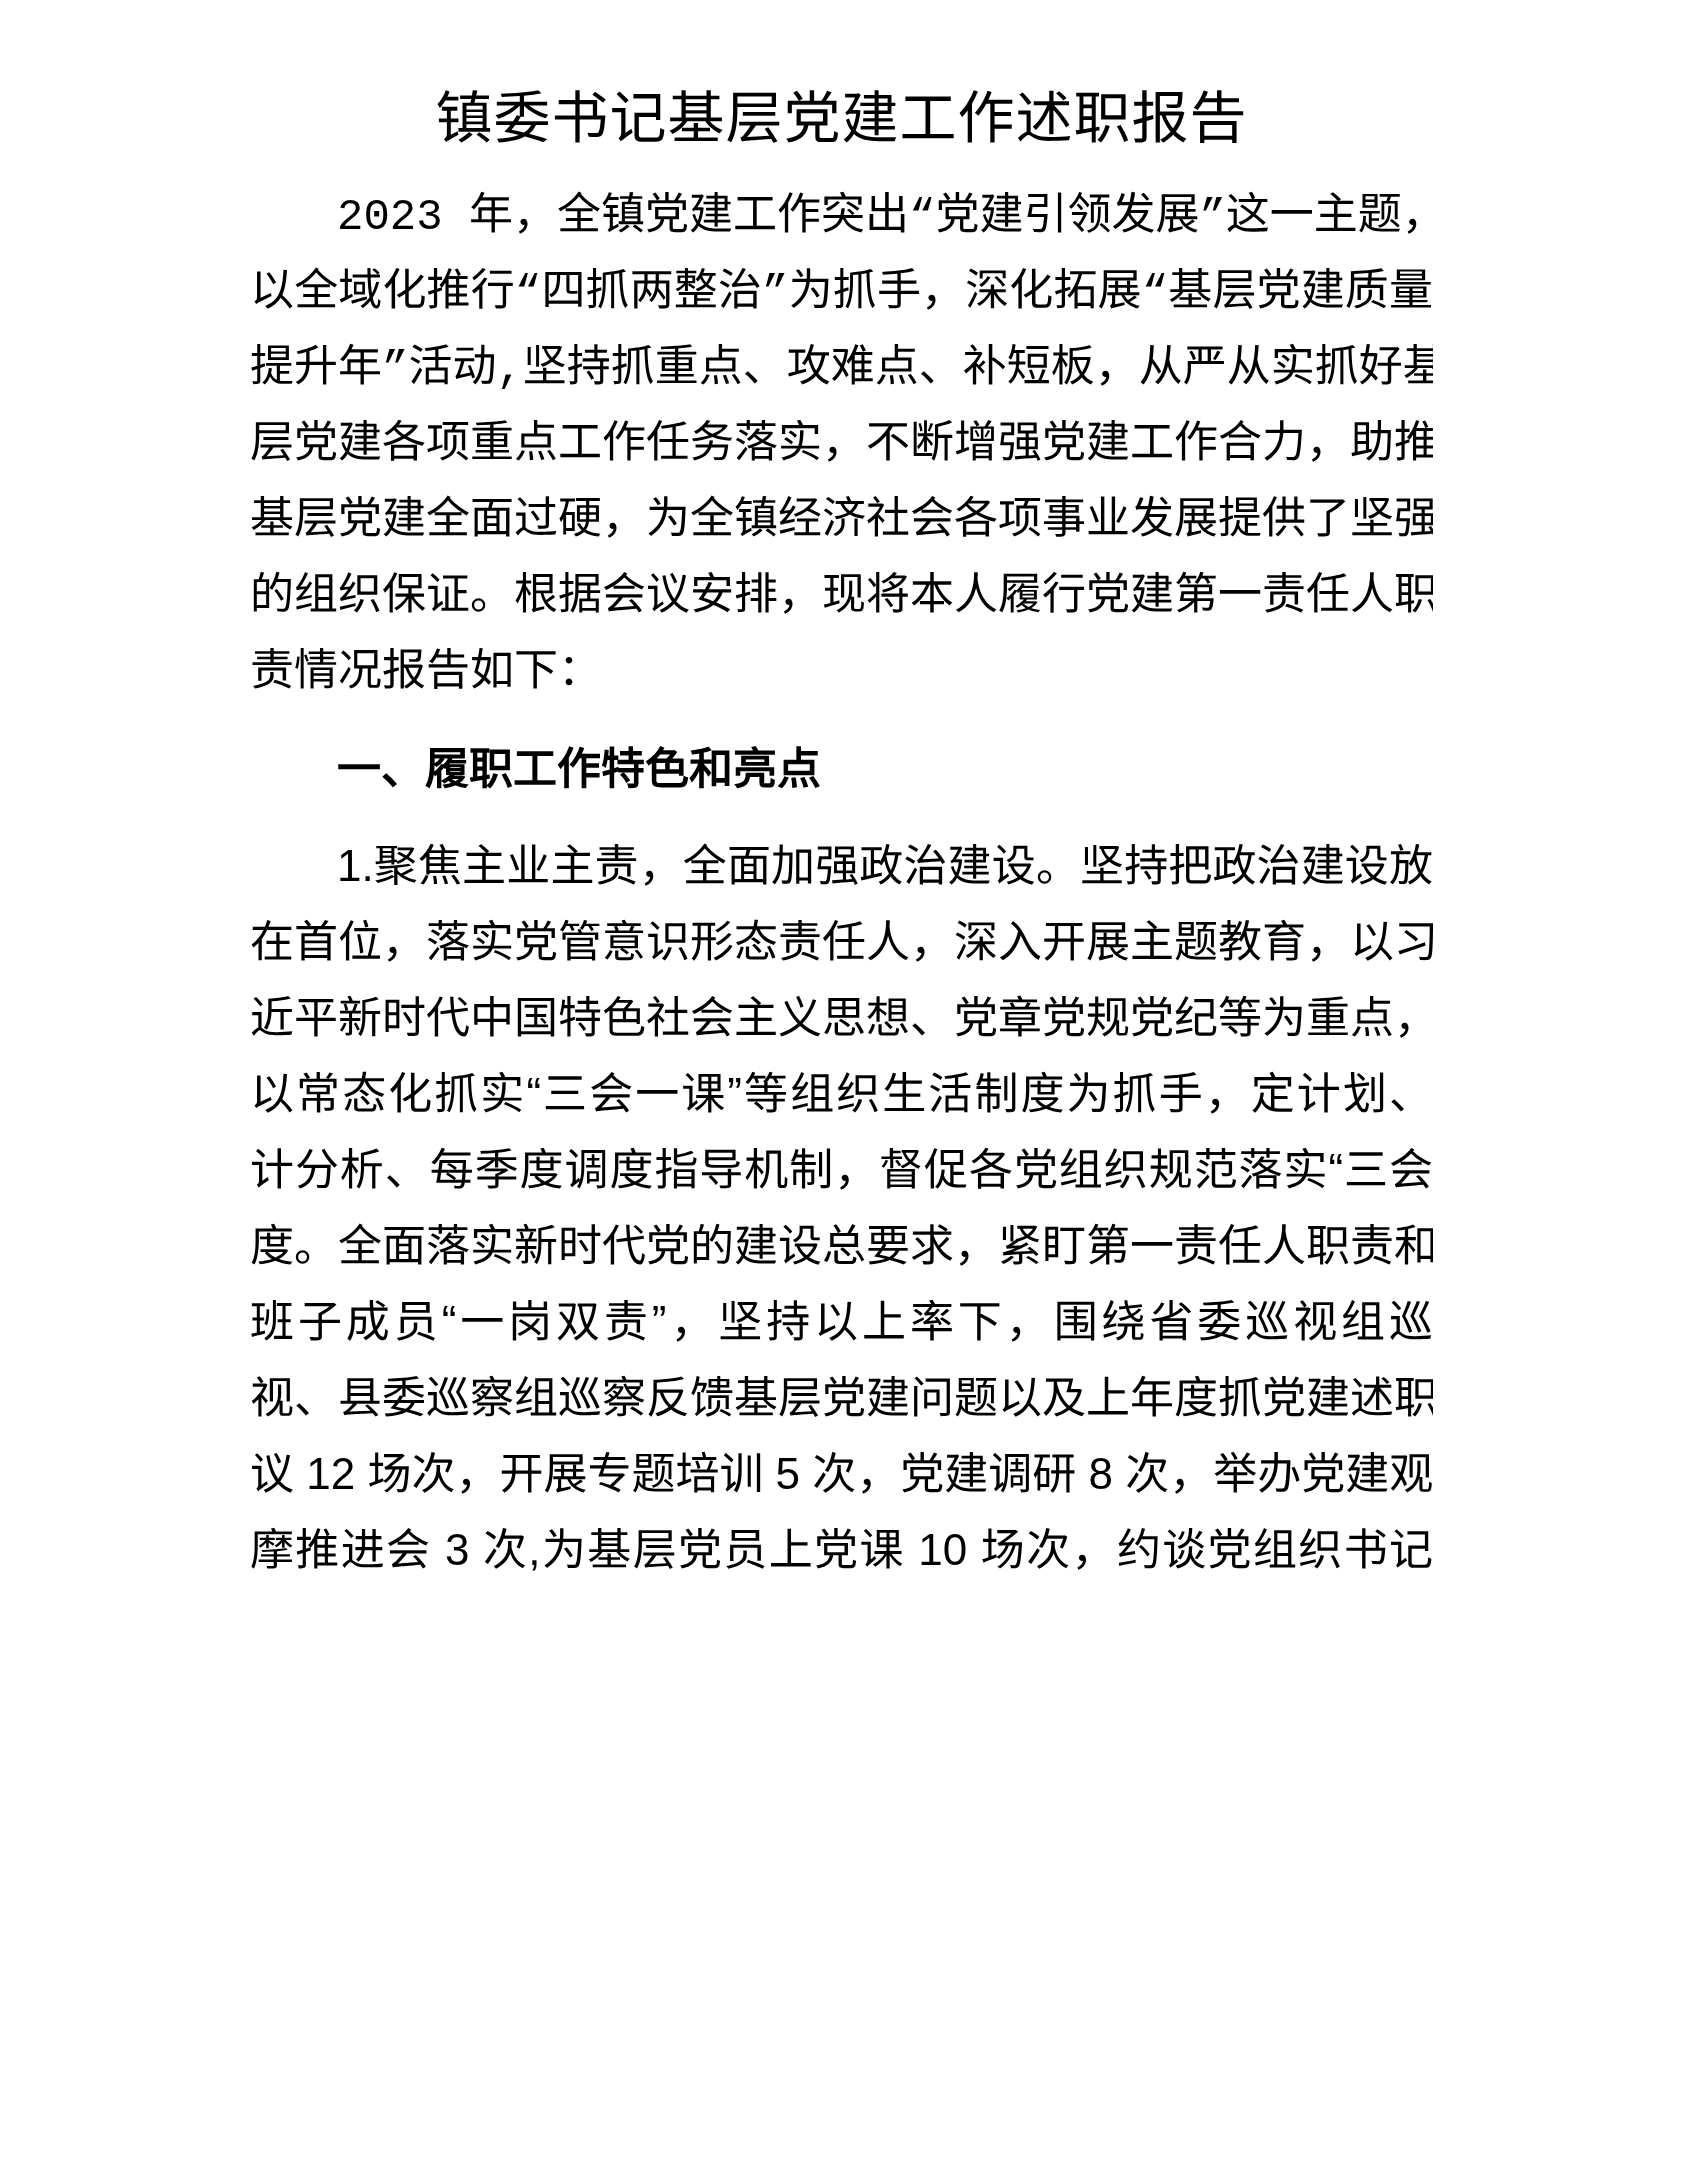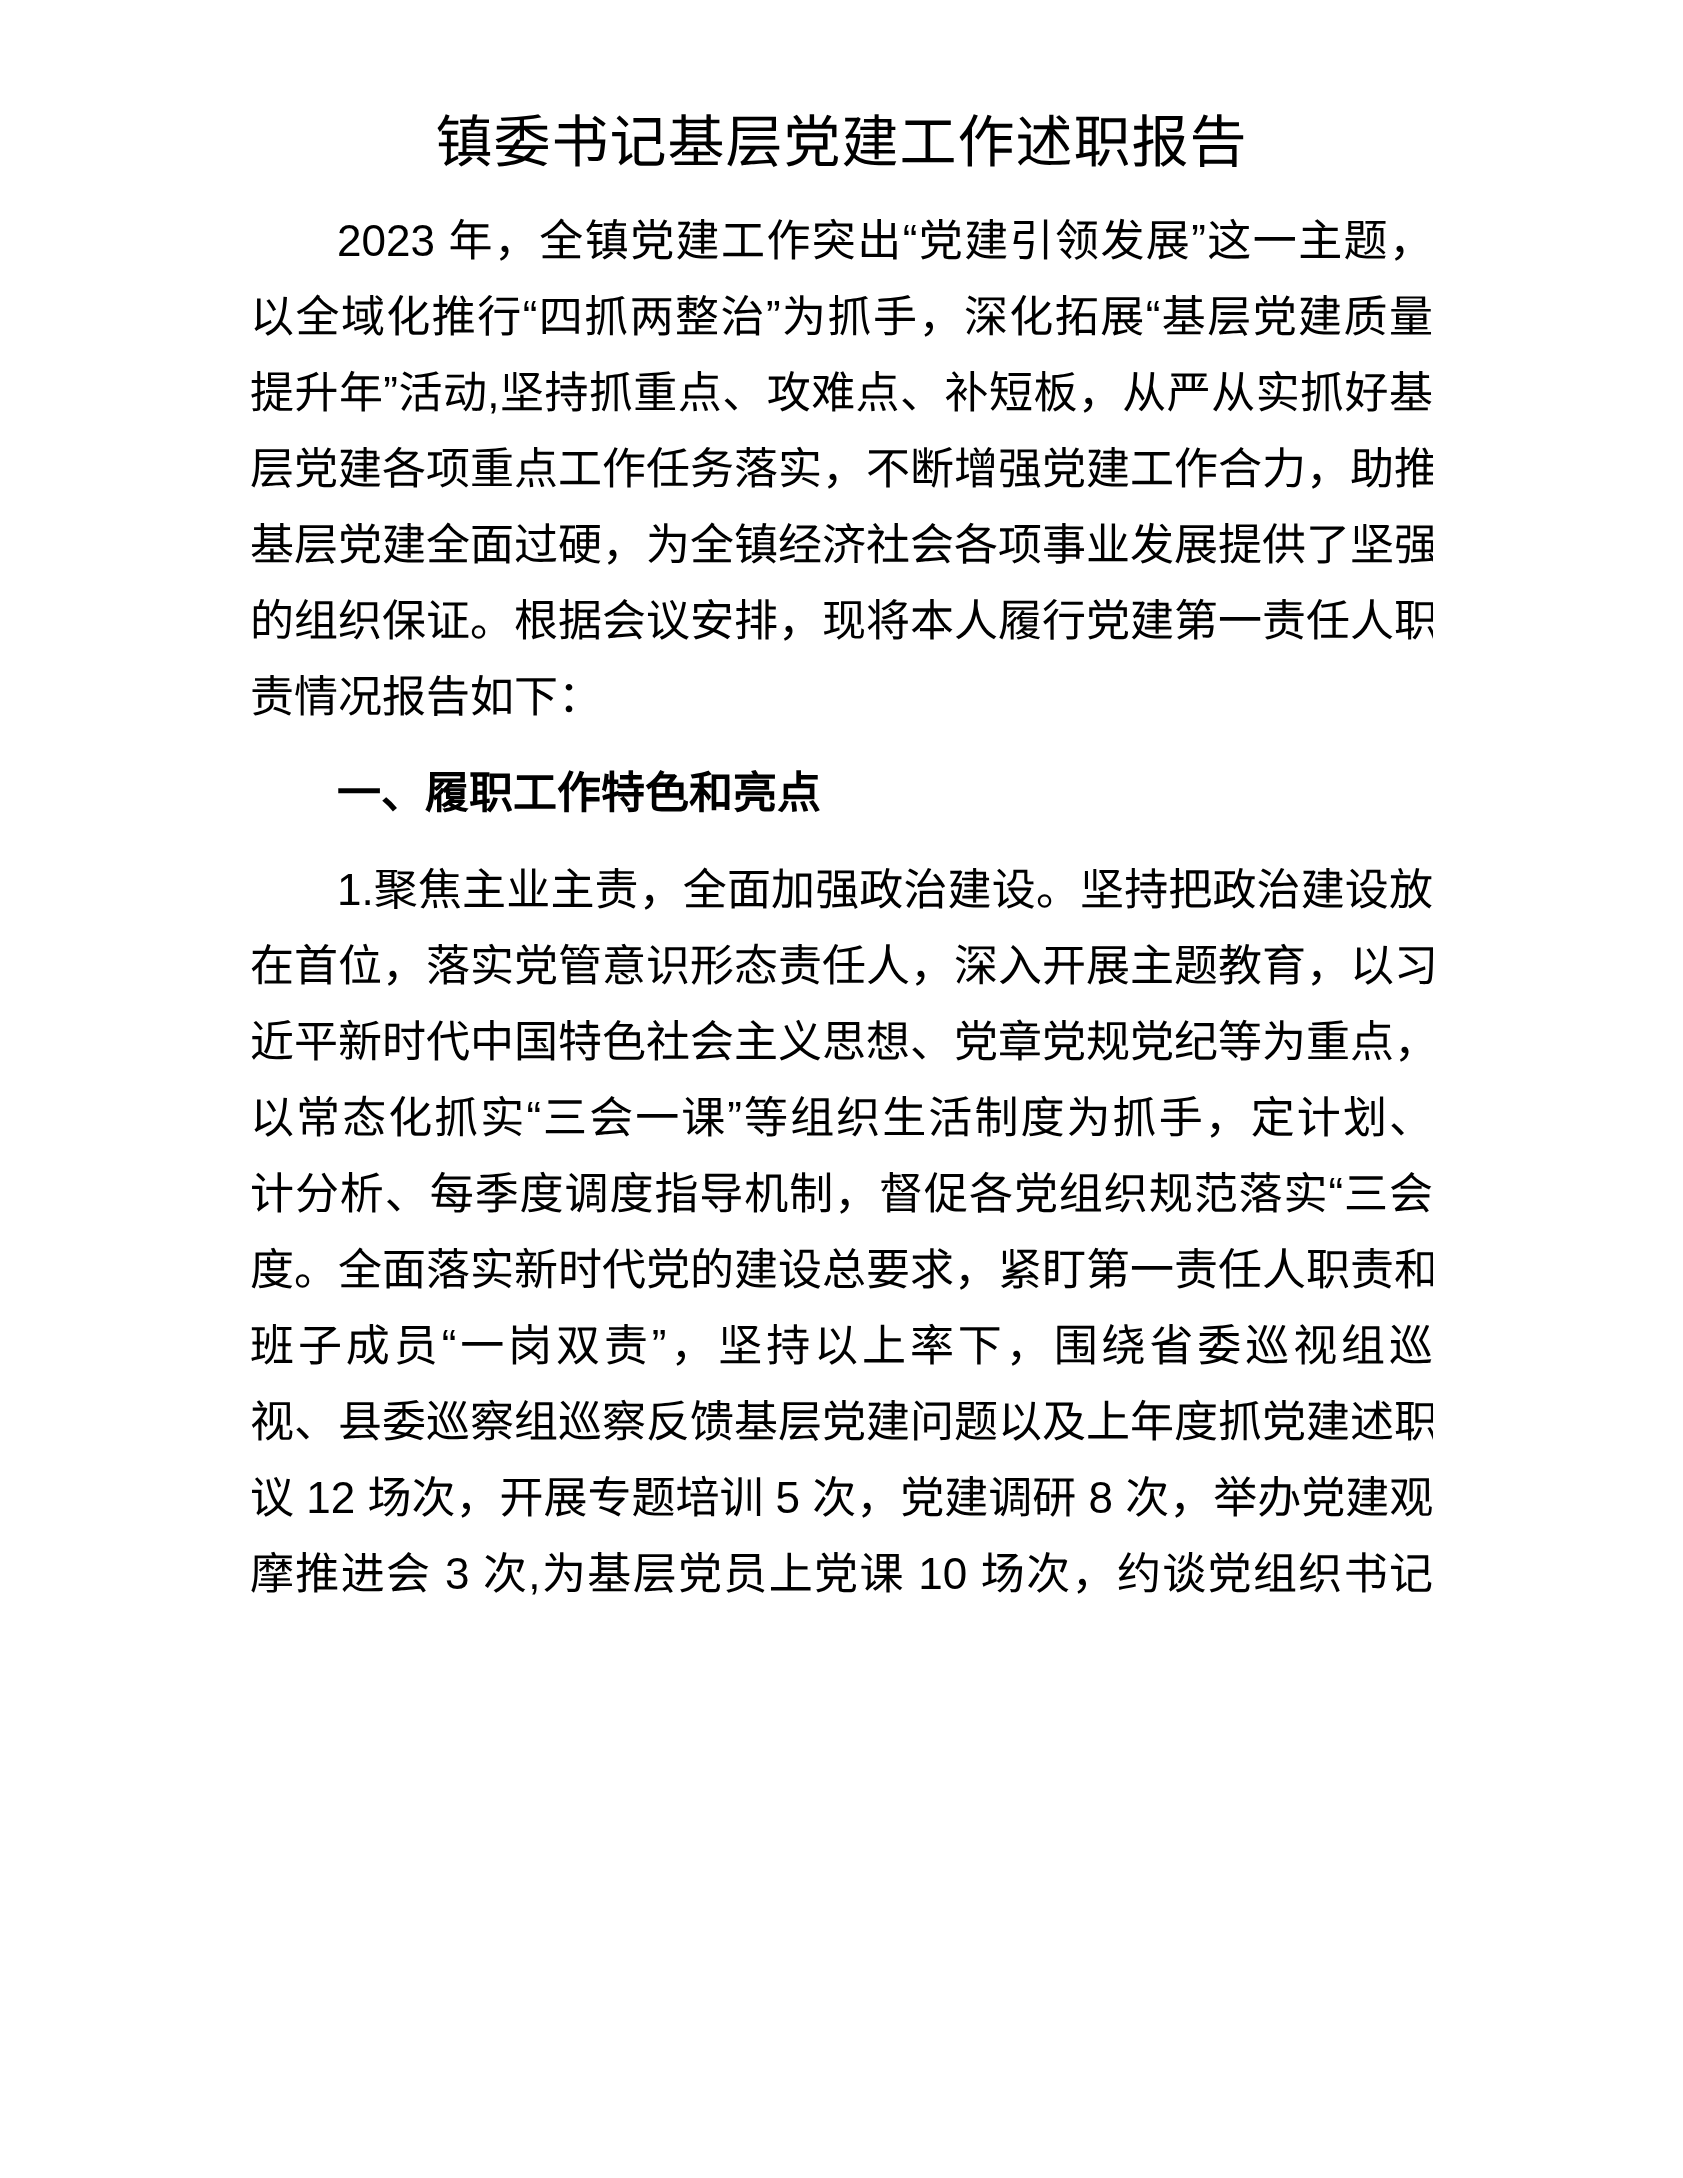--- a/index.html
+++ b/index.html
@@ -18,35 +18,36 @@
     height: 2178px;
     background: #ffffff;
     color: #000000;
     font-family: "Liberation Sans", "DejaVu Sans", sans-serif;
     overflow: hidden;
     box-sizing: border-box;
     padding: 0 250px;
   }
   .doc-title {
     margin: 0;
-    padding-top: 112px;
+    padding-top: 88px;
     font-size: 57px;
     font-weight: normal;
     line-height: 61px;
     text-align: center;
     white-space: nowrap;
     letter-spacing: 1px;
   }
   .para {
     margin: 0;
     font-size: 44px;
     line-height: 76px;
   }
   .para-intro {
     margin-top: 30px;
+    font-family: Liberation Mono, monospace;
   }
   .section-heading {
     margin: 20px 0 21px 0;
     font-size: 44px;
     font-weight: bold;
     line-height: 76px;
     text-indent: 87px;
     white-space: nowrap;
   }
   .line {

